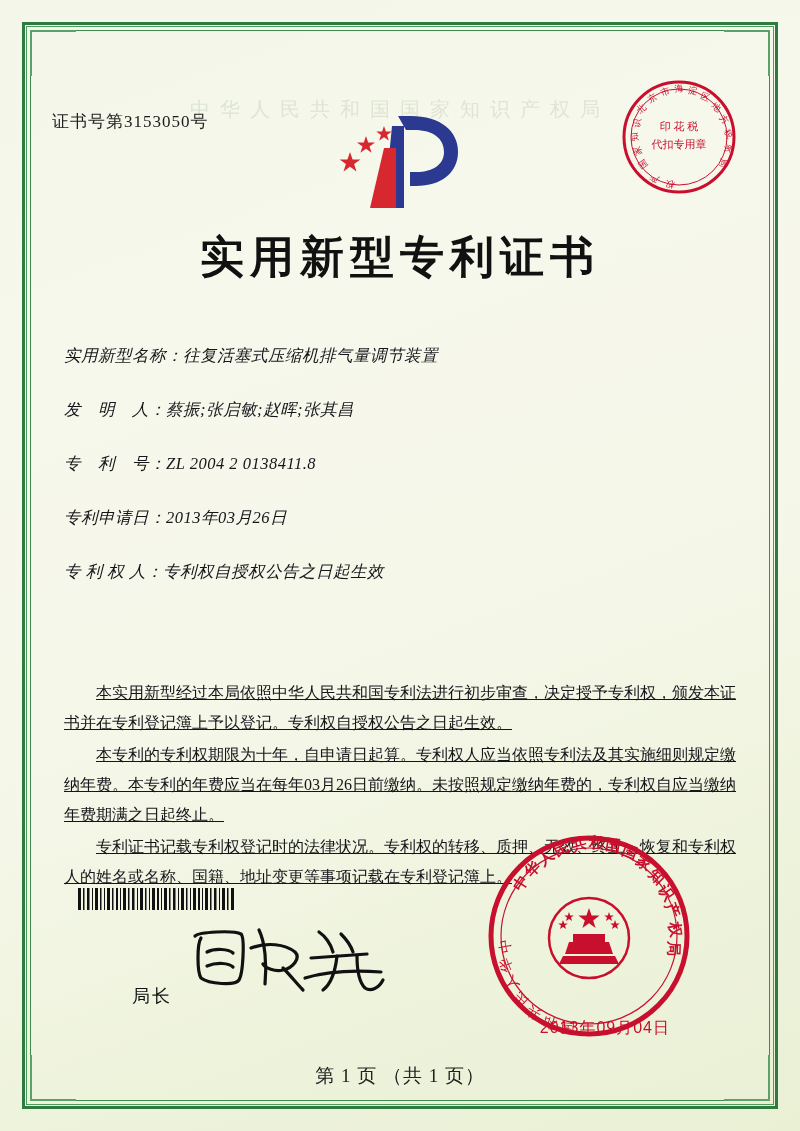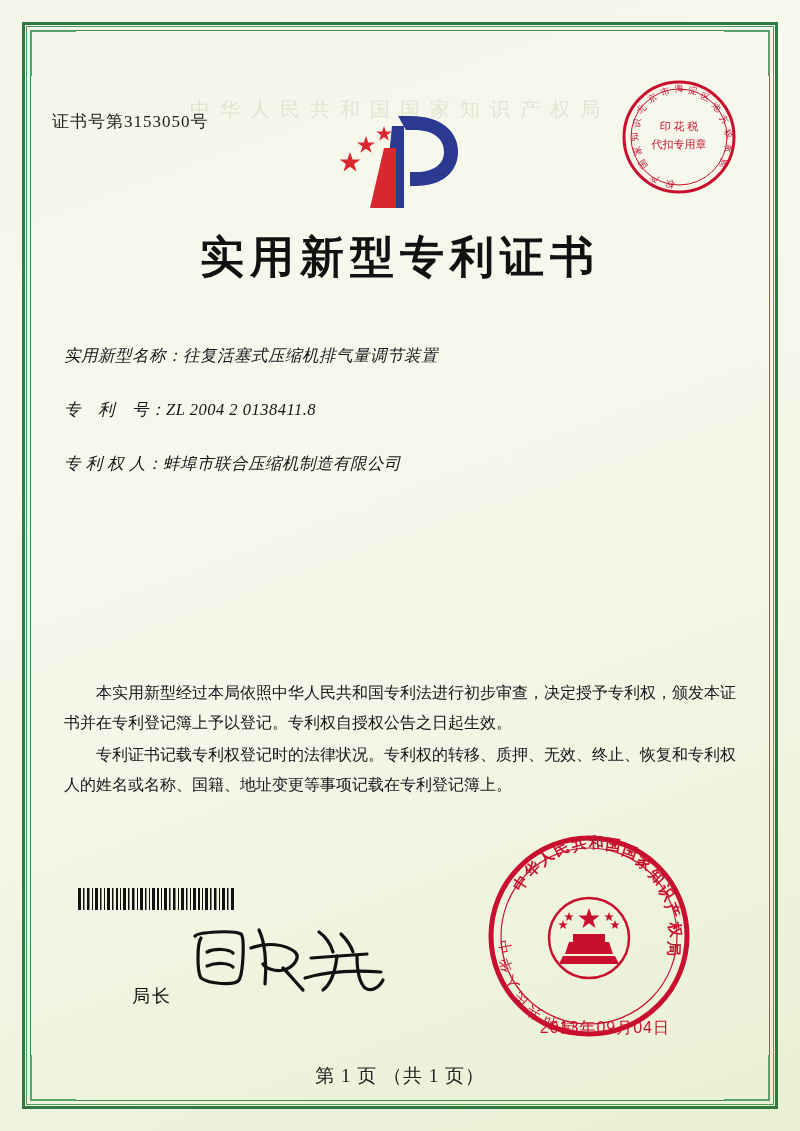--- a/index.html
+++ b/index.html
@@ -135,20 +135,21 @@
     top: 678px;
     width: 672px;
     font-size: 16px;
     line-height: 30px;
     color: #15151a;
     text-align: justify;
   }
   .body-text p {
     margin: 0 0 2px 0;
     text-indent: 2em;
+    text-decoration: underline;
   }
 
   .barcode {
     position: absolute;
     left: 78px;
     top: 888px;
     width: 160px;
     height: 22px;
   }
 
@@ -256,29 +257,36 @@
     </svg>
   </div>
 
   <div class="title">实用新型专利证书</div>
 
   <div class="fields">
     <div class="field">
       <span class="lbl">实用新型名称：</span><span class="val">往复活塞式压缩机排气量调节装置</span>
     </div>
     <div class="field">
+      <span class="lbl">发　明　人：</span><span class="val">蔡振;张启敏;赵晖;张其昌</span>
+    </div>
+    <div class="field">
       <span class="lbl">专　利　号：</span><span class="val">ZL 2004 2 0138411.8</span>
     </div>
     <div class="field">
-      <span class="lbl">专 利 权 人：</span><span class="val">蚌埠市联合压缩机制造有限公司</span>
+      <span class="lbl">专利申请日：</span><span class="val">2013年03月26日</span>
+    </div>
+    <div class="field">
+      <span class="lbl">专 利 权 人：</span><span class="val">专利权自授权公告之日起生效</span>
     </div>
   </div>
 
   <div class="body-text">
     <p>本实用新型经过本局依照中华人民共和国专利法进行初步审查，决定授予专利权，颁发本证书并在专利登记簿上予以登记。专利权自授权公告之日起生效。</p>
+    <p>本专利的专利权期限为十年，自申请日起算。专利权人应当依照专利法及其实施细则规定缴纳年费。本专利的年费应当在每年03月26日前缴纳。未按照规定缴纳年费的，专利权自应当缴纳年费期满之日起终止。</p>
     <p>专利证书记载专利权登记时的法律状况。专利权的转移、质押、无效、终止、恢复和专利权人的姓名或名称、国籍、地址变更等事项记载在专利登记簿上。</p>
   </div>
 
   <div class="barcode">
     <svg width="160" height="22" viewBox="0 0 160 22">
       <g fill="#111">
         <rect x="0" y="0" width="3" height="22"></rect>
           <rect x="5" y="0" width="1.5" height="22"></rect>
         <rect x="9" y="0" width="2.5" height="22"></rect>
           <rect x="14" y="0" width="1" height="22"></rect>

